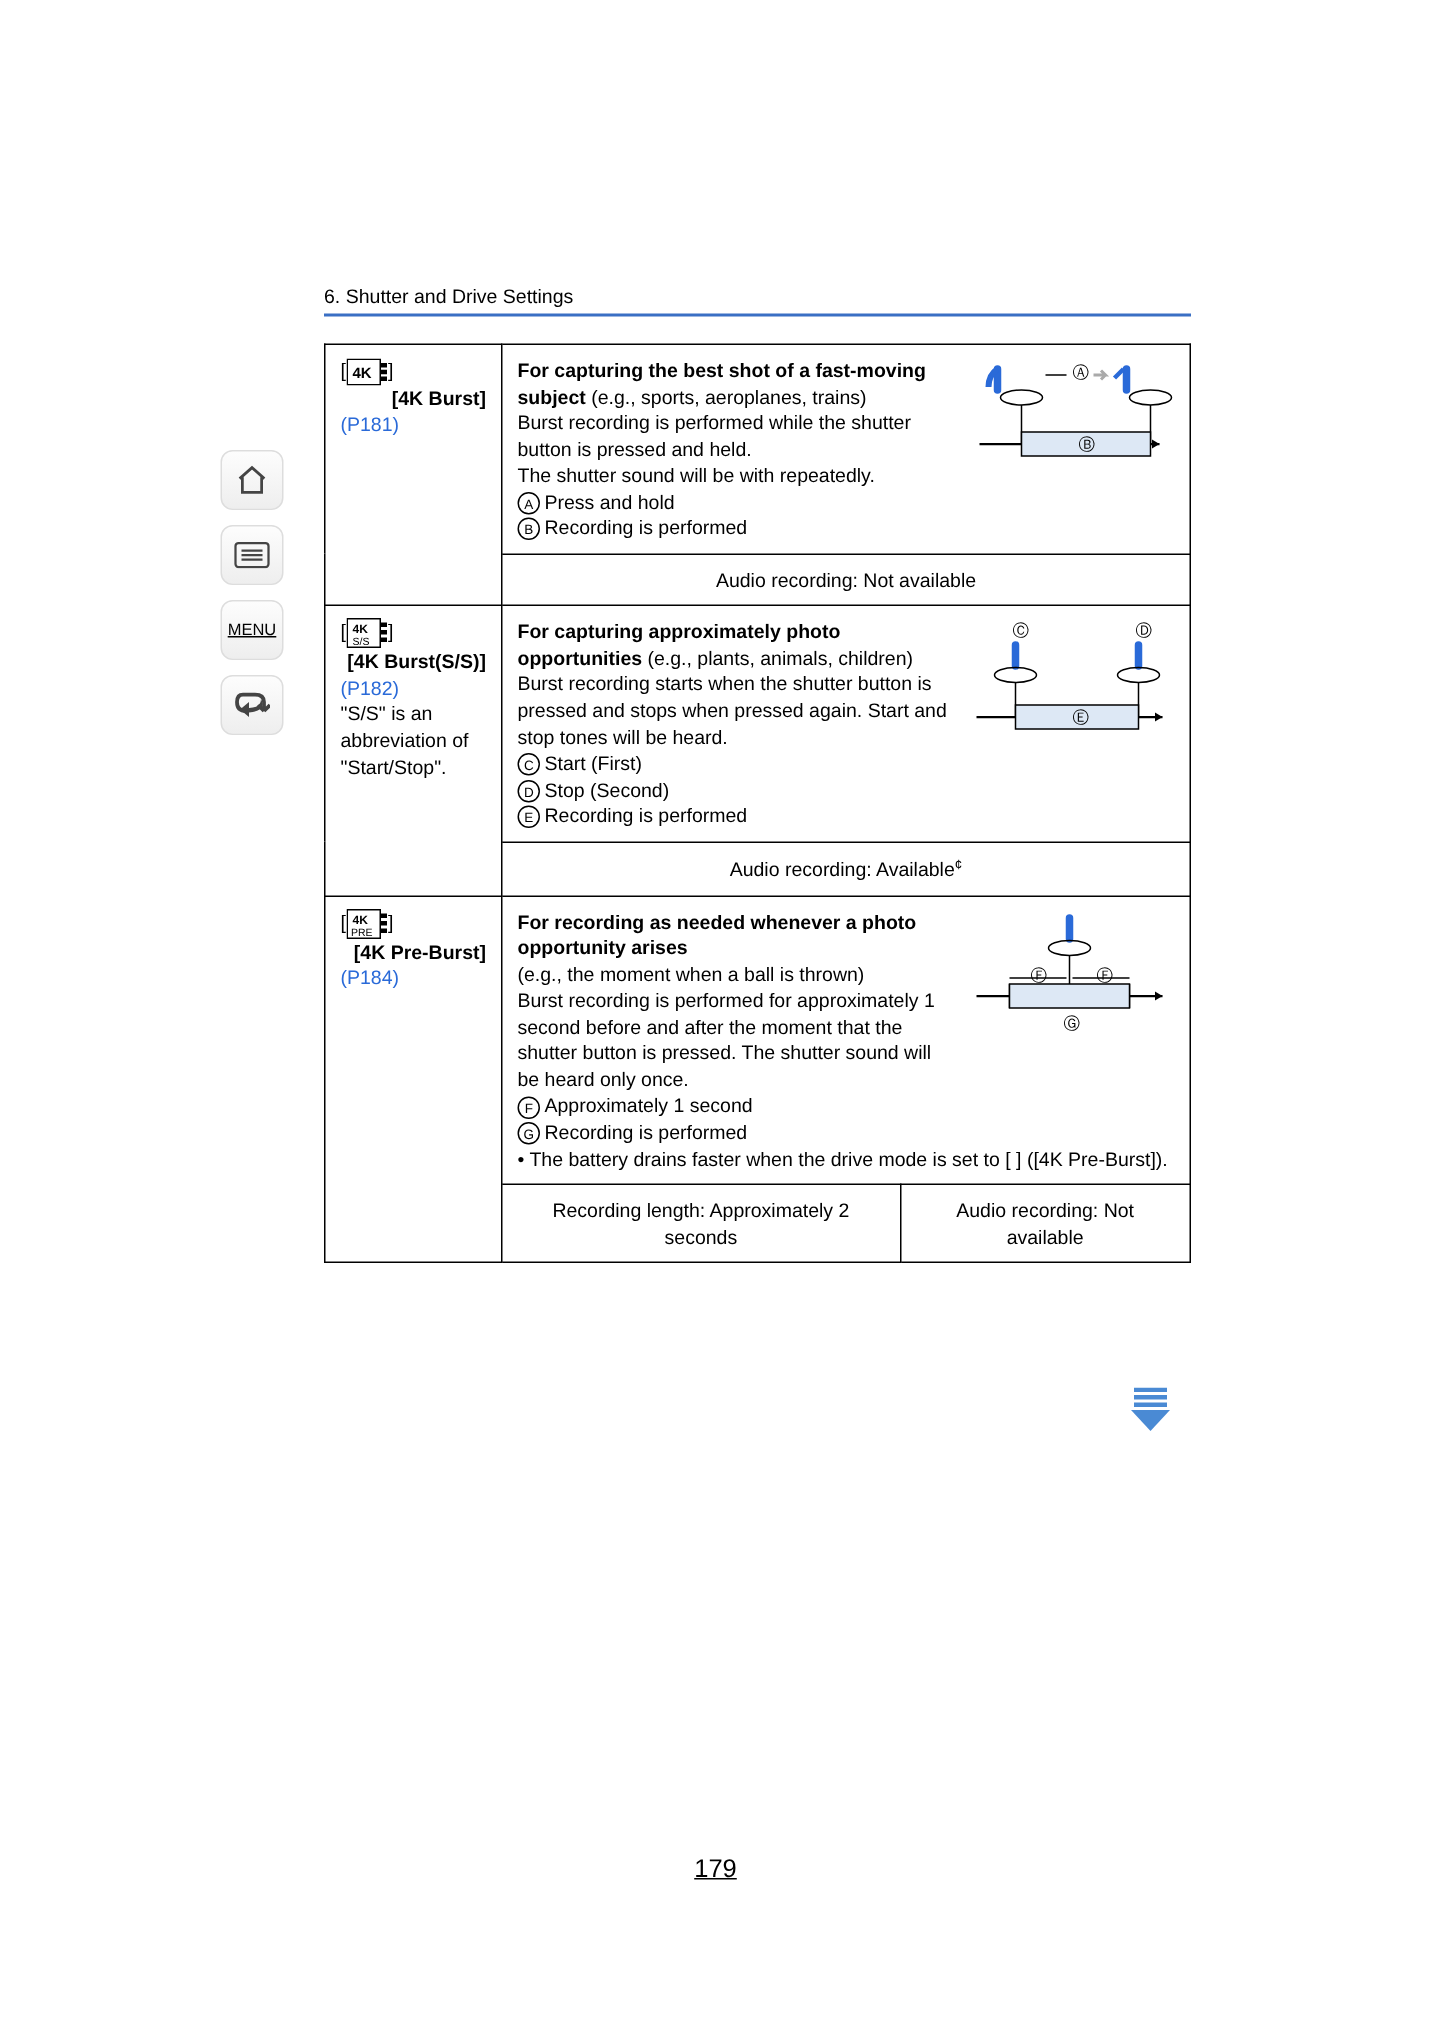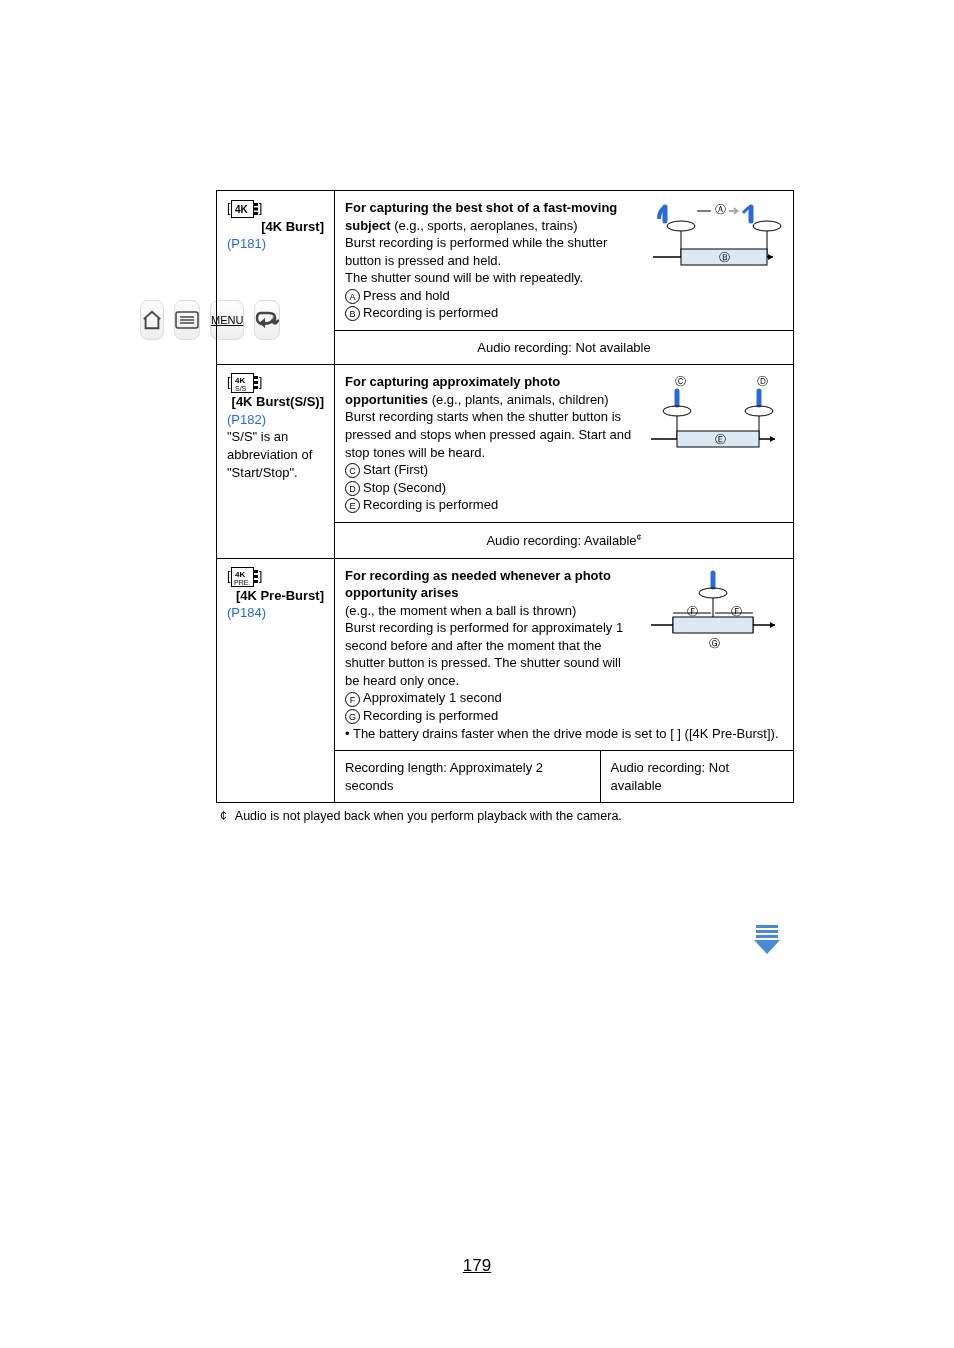--- a/index.html
+++ b/index.html
@@ -11,21 +11,21 @@
     width: 954px;
     height: 1348px;
     position: relative;
   }
   .sidebar {
     position: absolute;
     left: 140px;
     top: 300px;
     width: 56px;
     display: flex;
-    flex-direction: row;
+    flex-direction: column;
     gap: 10px;
     align-items: center;
   }
   .side-btn {
     width: 42px;
     height: 40px;
     border-radius: 8px;
     background: linear-gradient(#fdfdfd,#eee);
     border: 1px solid #ddd;
     display: flex;
@@ -65,31 +65,31 @@
     width: 15px; height: 15px;
     border: 1px solid #000;
     border-radius: 50%;
     font-size: 9px;
     text-align: center;
     line-height: 14px;
     margin-right: 3px;
     vertical-align: middle;
   }
   .audio-row { text-align: center; font-size: 13px; }
-  .audio-cell { text-align: left; font-size: 13px; margin-left: 48px; }
+  .audio-cell { text-align: center; font-size: 13px; margin-left: 48px; }
   .footnote {
     font-size: 12.5px;
     margin-top: 6px;
     padding-left: 4px;
   }
   .footnote-mark { display:inline-block; width:12px; }
   .pagenum {
     position: absolute;
     left: 0; width: 100%;
-    bottom: 72px;
+    bottom: 92px;
     text-align: center;
     font-size: 17px;
     text-decoration: underline;
   }
   .continue-arrow {
     position: absolute;
     right: 170px;
     bottom: 390px;
   }
   .mode-icon-row { letter-spacing: 0; }
@@ -119,20 +119,21 @@
   </div>
   <div class="side-btn">
     <svg width="24" height="20" viewBox="0 0 24 20">
         <path fill="none" stroke="#444" stroke-width="2.5" d="M4 14 L4 8 M4 8 Q4 3 10 3 L18 3 Q22 3 22 8 Q22 14 16 14 M4 14 L0 10 M4 14 L8 10" transform="scale(-1,1) translate(-24,0)"></path>
         <path fill="#444" d="M2 13 L8 8 L8 12 Q16 12 16 6 Q20 14 8 15 L8 18 Z" transform="translate(2,0)"></path>
       </svg>
   </div>
 </div>
 
 <div class="content">
+  <div class="breadcrumb">6. Shutter and Drive Settings</div>
 
   <table class="modes">
 
     <tbody>
         <tr>
       <td class="mode-cell" rowspan="2">
         <div class="mode-icon-row">
           <span>[</span><svg class="mode-icon" width="28" height="18" viewBox="0 0 28 18">
                 <rect x="0.5" y="0.5" width="22" height="17" fill="none" stroke="#000"></rect>
                 <text x="4" y="13" font-size="10" font-family="Arial" font-weight="bold">4K</text>
@@ -275,24 +276,20 @@
       </td>
     </tr>
     <tr>
       <td class="audio-cell">Recording length: Approximately 2 seconds</td>
       <td class="audio-cell">Audio recording: Not available</td>
     </tr>
 
   </tbody>
     </table>
 
-  <div class="footnote">
-    <span class="footnote-mark">¢</span>
-    <span>Audio is not played back when you perform playback with the camera.</span>
-  </div>
 </div>
 
 <div class="continue-arrow">
   <svg width="34" height="30" viewBox="0 0 34 30">
     <rect x="6" y="0" width="22" height="3" fill="#4a8ad4"></rect>
     <rect x="6" y="5" width="22" height="3" fill="#4a8ad4"></rect>
     <rect x="6" y="10" width="22" height="3" fill="#4a8ad4"></rect>
     <path d="M4 15 h26 l-13 14 z" fill="#4a8ad4"></path>
   </svg>
 </div>

